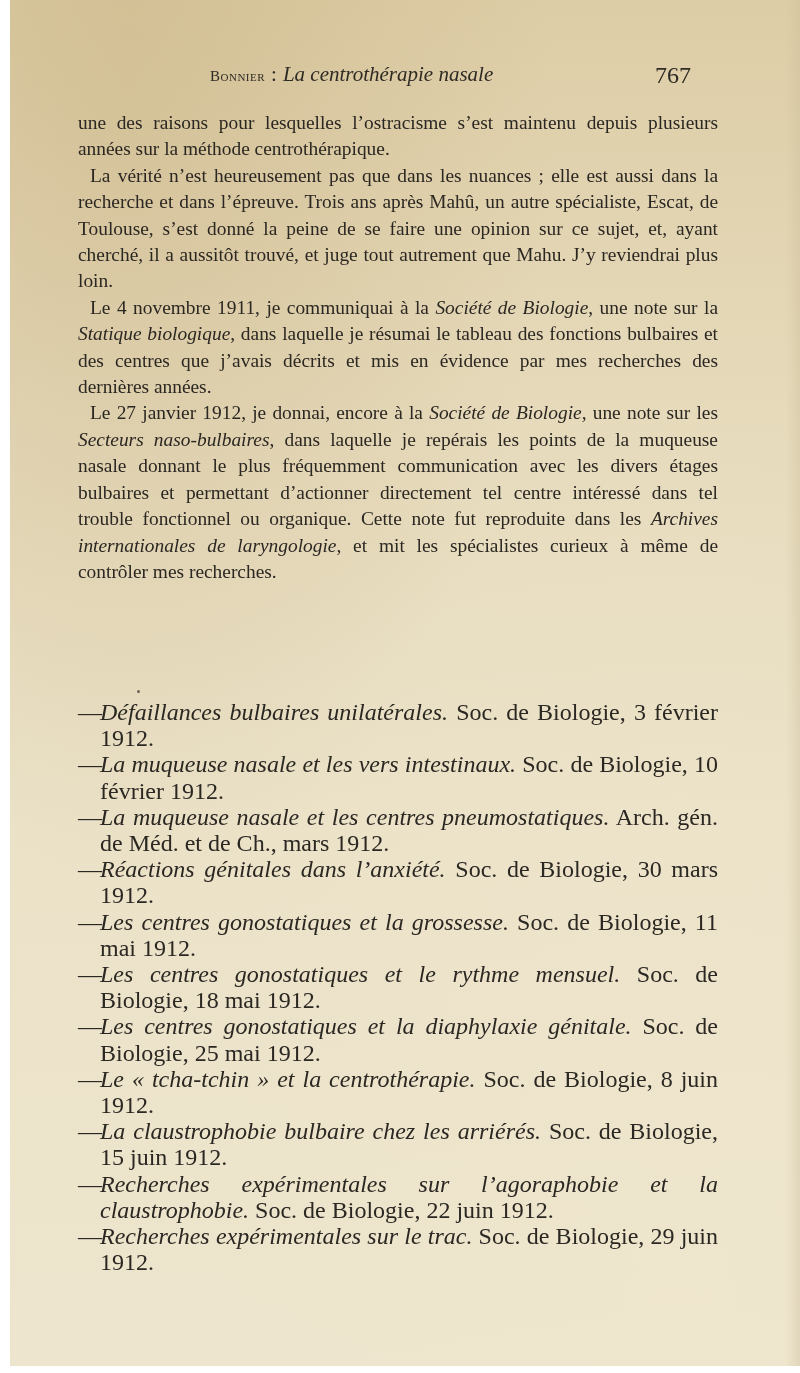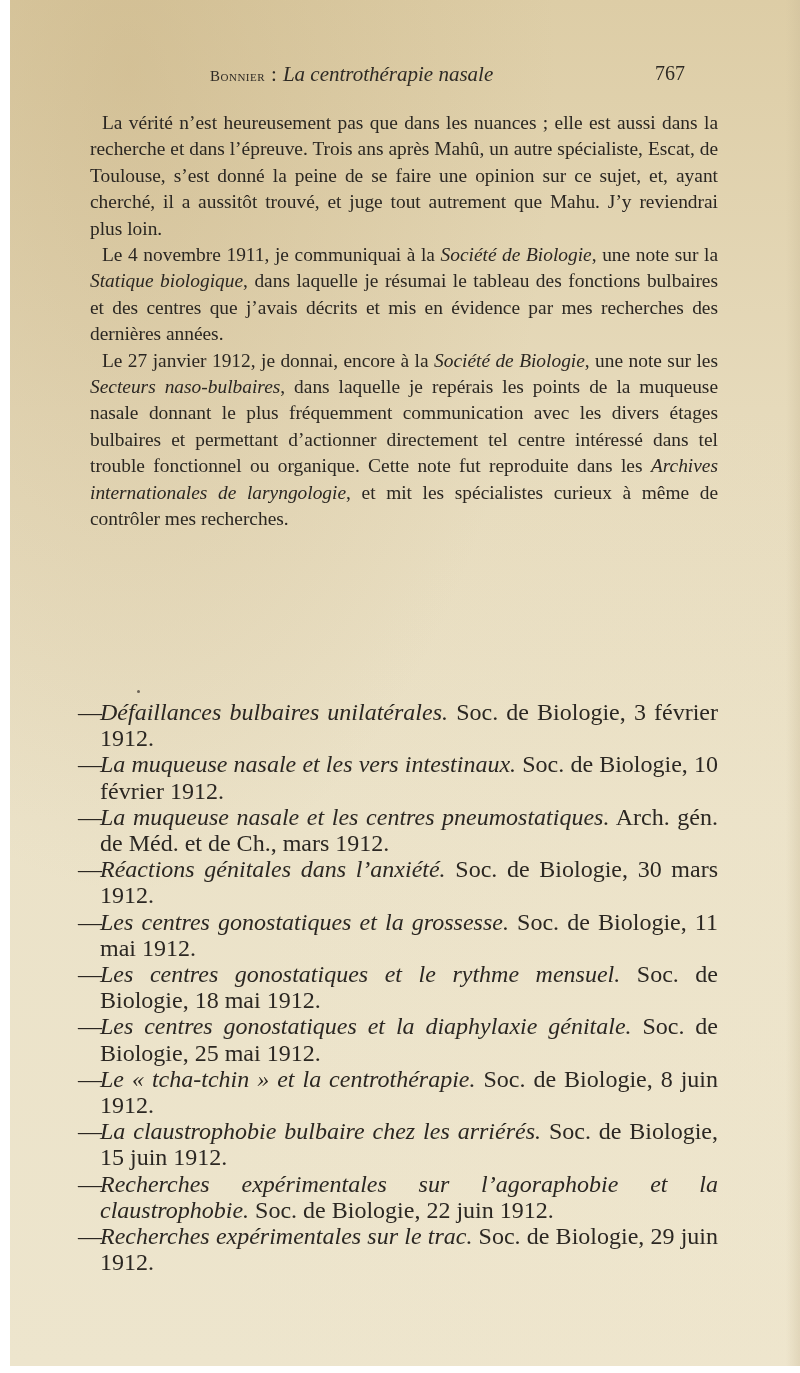--- a/index.html
+++ b/index.html
@@ -57,40 +57,39 @@
   .running-head .sep {
     margin: 0 6px;
   }
   .running-head .title {
     font-style: italic;
   }
   .page-number {
     position: absolute;
     left: 645px;
     top: 0;
-    font-size: 20px;
+    font-size: 24px;
   }
   .body-text {
     position: absolute;
     left: 68px;
     top: 110px;
     width: 640px;
     font-family: "Liberation Serif", "DejaVu Serif", serif;
     font-size: 19.4px;
     line-height: 26.4px;
     color: #2b2722;
     text-align: justify;
   }
   .body-text p {
     margin: 0;
     text-indent: 0;
   }
   .body-text p.indent {
     text-indent: 12px;
-    margin-left: 12px;
   }
   .body-text em {
     font-style: italic;
   }
   .refs {
     position: absolute;
     left: 68px;
     top: 699px;
     width: 640px;
     font-family: "Liberation Serif", "DejaVu Serif", serif;
@@ -128,20 +127,23 @@
 <div class="page">
 
   <div class="header">
     <div class="running-head">
       <span class="author">Bonnier</span><span class="sep">:</span><span class="title">La centrothérapie nasale</span>
     </div>
     <div class="page-number">767</div>
   </div>
 
   <div class="body-text">
+    <p>
+      <span>une des raisons pour lesquelles l’ostracisme s’est maintenu depuis plusieurs années sur la méthode centrothérapique.</span>
+    </p>
     <p class="indent">
       <span>La vérité n’est heureusement pas que dans les nuances ; elle est aussi dans la recherche et dans l’épreuve. Trois ans après Mahû, un autre spécialiste, Escat, de Toulouse, s’est donné la peine de se faire une opinion sur ce sujet, et, ayant cherché, il a aussitôt trouvé, et juge tout autrement que Mahu. J’y reviendrai plus loin.</span>
     </p>
     <p class="indent">
       <span>Le 4 novembre 1911, je communiquai à la </span><em>Société de Biologie</em><span>, une note sur la </span><em>Statique biologique</em><span>, dans laquelle je résumai le tableau des fonctions bulbaires et des centres que j’avais décrits et mis en évidence par mes recherches des dernières années.</span>
     </p>
     <p class="indent">
       <span>Le 27 janvier 1912, je donnai, encore à la </span><em>Société de Biologie</em><span>, une note sur les </span><em>Secteurs naso-bulbaires</em><span>, dans laquelle je repérais les points de la muqueuse nasale donnant le plus fréquemment communication avec les divers étages bulbaires et permettant d’actionner directement tel centre intéressé dans tel trouble fonctionnel ou organique. Cette note fut reproduite dans les </span><em>Archives internationales de laryngologie</em><span>, et mit les spécialistes curieux à même de contrôler mes recherches.</span>
     </p>
   </div>

